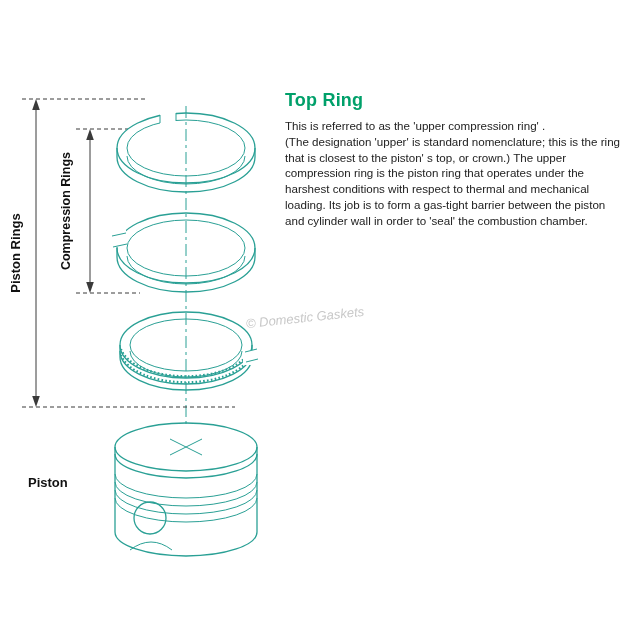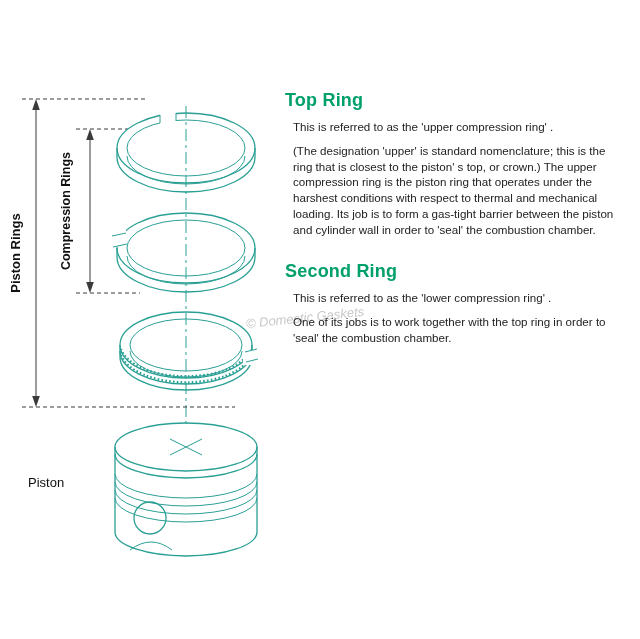--- a/index.html
+++ b/index.html
@@ -23,38 +23,38 @@
   svg .mask{fill:#ffffff;stroke:none;}
   svg .centerline{stroke:var(--line_teal);stroke-width:1;fill:none;stroke-dasharray:12 4 3 4;}
 
   .vlabel{
     position:absolute;white-space:nowrap;color:#111;
     font-size:13px;font-weight:700;transform:translate(-50%,-50%) rotate(-90deg);
   }
   .vlabel.piston-rings{left:15px;top:253px;}
   .vlabel.compression-rings{left:66px;top:211px;font-size:12.5px;}
   .hlabel{
-    position:absolute;color:#111;font-size:13px;font-weight:400;white-space:nowrap;
+    position:absolute;color:#111;font-size:13px;font-weight:700;white-space:nowrap;
   }
   .hlabel.piston{left:28px;top:475px;}
 
   .watermark{
     position:absolute;left:205px;top:310px;width:200px;text-align:center;
     transform:rotate(-6deg);font-size:13px;font-style:italic;color:#9a9a9a;opacity:.55;
     white-space:nowrap;pointer-events:none;
   }
 
   .text-col{position:absolute;left:285px;top:90px;width:338px;}
   .text-col section{margin:0 0 24px 0;}
   .text-col h2{
     margin:0 0 7px 0;font-size:18px;font-weight:700;color:var(--heading_green);
     letter-spacing:.2px;
   }
   .text-col p{
-    margin:8px;font-size:11.6px;line-height:1.36;color:var(--body_text);
+    margin:0;font-size:11.6px;line-height:1.36;color:var(--body_text);
   }
 </style>
 </head>
 <body>
 
 <div class="page">
 
   <svg class="diagram" viewBox="0 0 640 639" width="640" height="639">
 
     <line class="centerline" x1="186" y1="106" x2="186" y2="428"></line>
@@ -137,21 +137,16 @@
 
   <div class="watermark">© Domestic Gaskets</div>
 
   <main class="text-col">
     <section>
       <h2>Top Ring</h2>
       <p>This is referred to as the 'upper compression ring' .</p>
       <p>(The designation 'upper' is standard nomenclature; this is the ring that is closest to the piston' s top, or crown.) The upper compression ring is the piston ring that operates under the harshest  conditions with respect to thermal and mechanical loading. Its job is to form a gas-tight barrier between the piston and cylinder wall in order to 'seal' the combustion chamber.</p>
     </section>
 
-    <section>
-      <h2>Second Ring</h2>
-      <p>This is referred to as the 'lower compression ring' .</p>
-      <p>One of its jobs is to work together with the top ring in order to 'seal' the combustion chamber.</p>
-    </section>
 
   </main>
 
 </div>
 
 </body></html>

